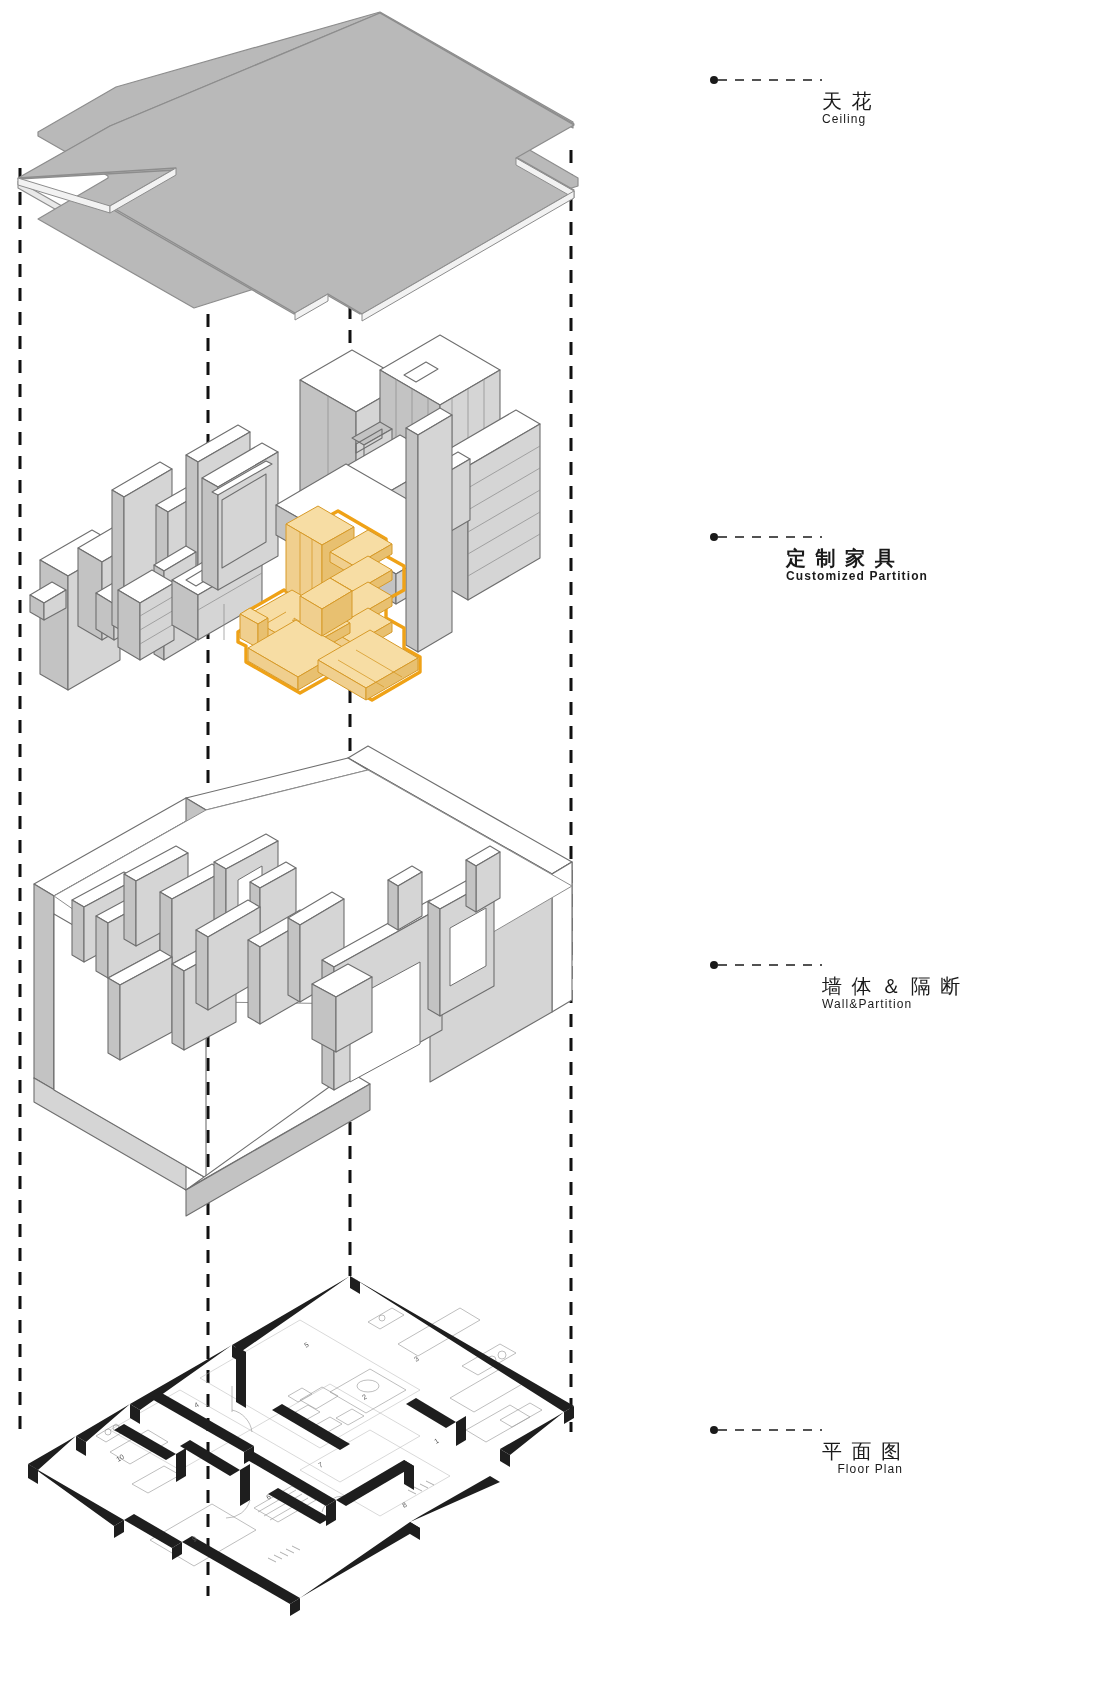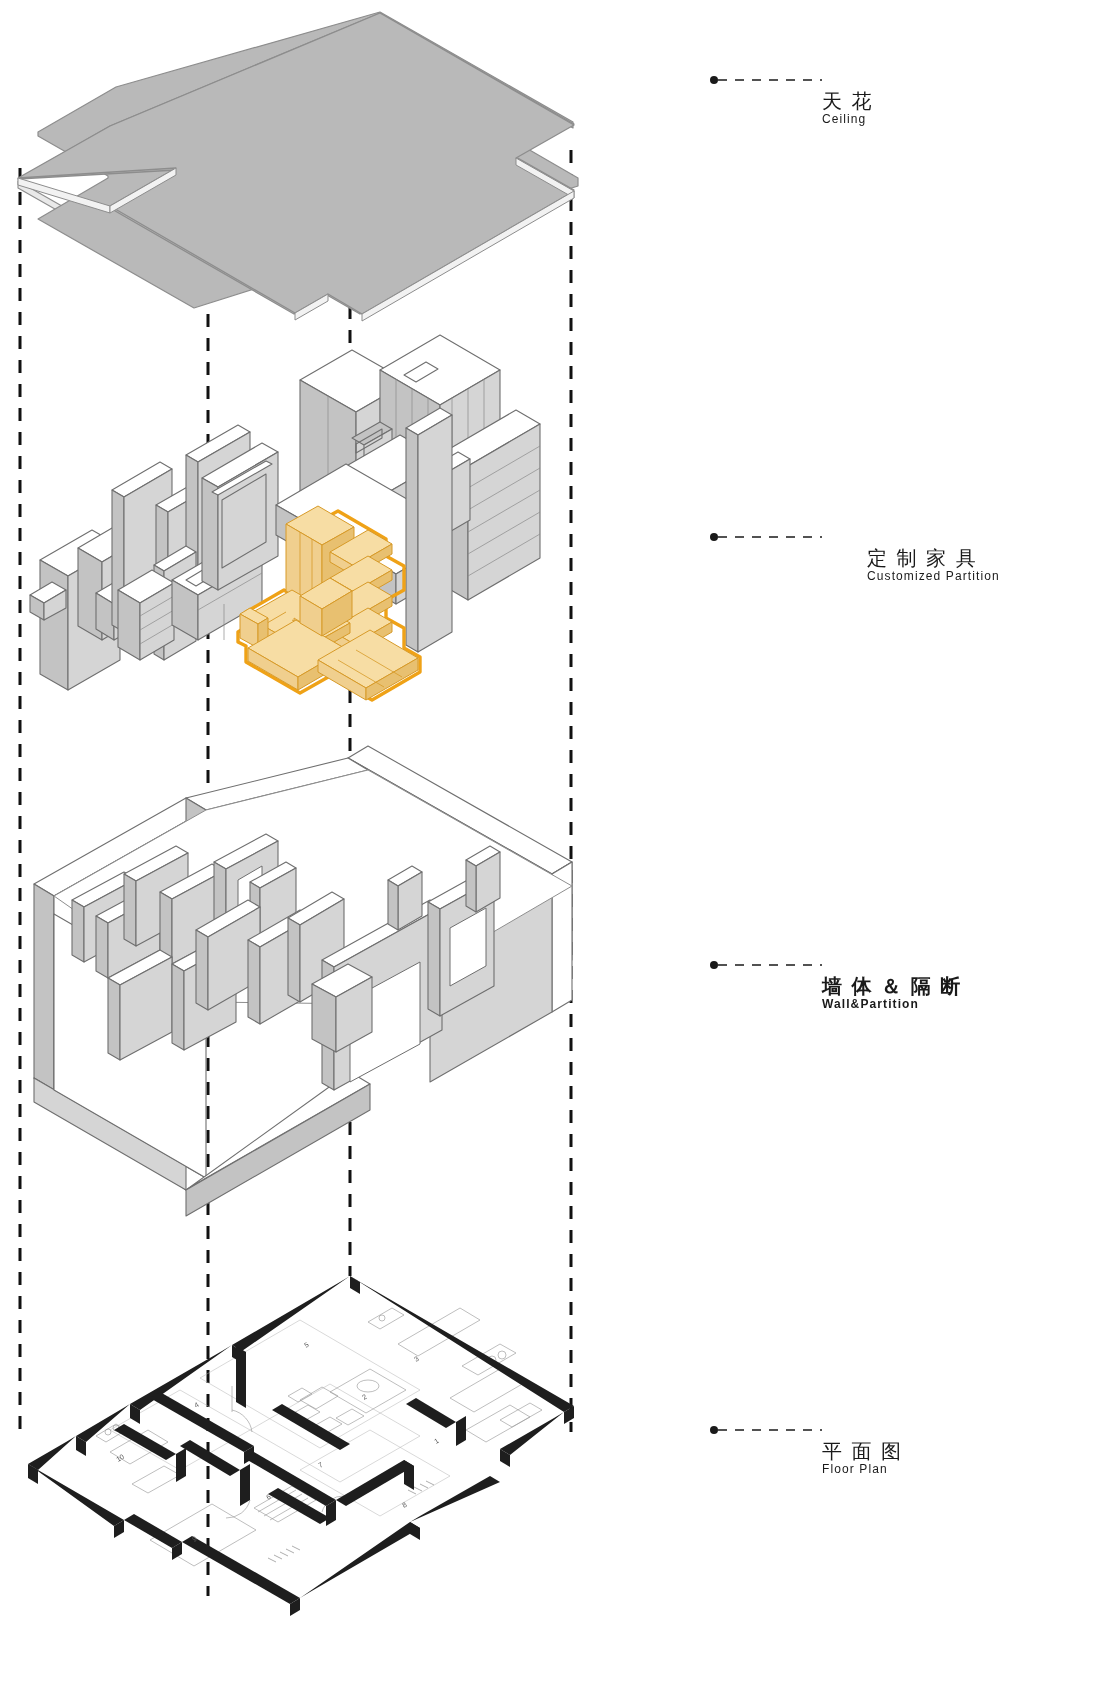--- a/index.html
+++ b/index.html
@@ -591,29 +591,29 @@
     </g>
   </svg>
 
   <div class="legend-layer">
 
     <div class="legend-item" style="left:822px; top:56px;">
       <div class="legend-cn">天 花</div>
       <div class="legend-en">Ceiling</div>
     </div>
 
-    <div class="legend-item" style="left:867px; top:513px;">
+    <div class="legend-item" style="left:786px; top:513px;font-weight:bold;">
       <div class="legend-cn">定 制 家 具</div>
       <div class="legend-en">Customized Partition</div>
     </div>
 
-    <div class="legend-item" style="left:822px; top:941px;font-weight:bold;">
+    <div class="legend-item" style="left:822px; top:941px;">
       <div class="legend-cn">墙 体 ＆ 隔 断</div>
       <div class="legend-en">Wall&amp;Partition</div>
     </div>
 
-    <div class="legend-item" style="left:822px; top:1406px;">
+    <div class="legend-item" style="left:822px; top:1406px;text-align:right;">
       <div class="legend-cn">平 面 图</div>
       <div class="legend-en">Floor Plan</div>
     </div>
 
   </div>
 </div>
 
 </body></html>

